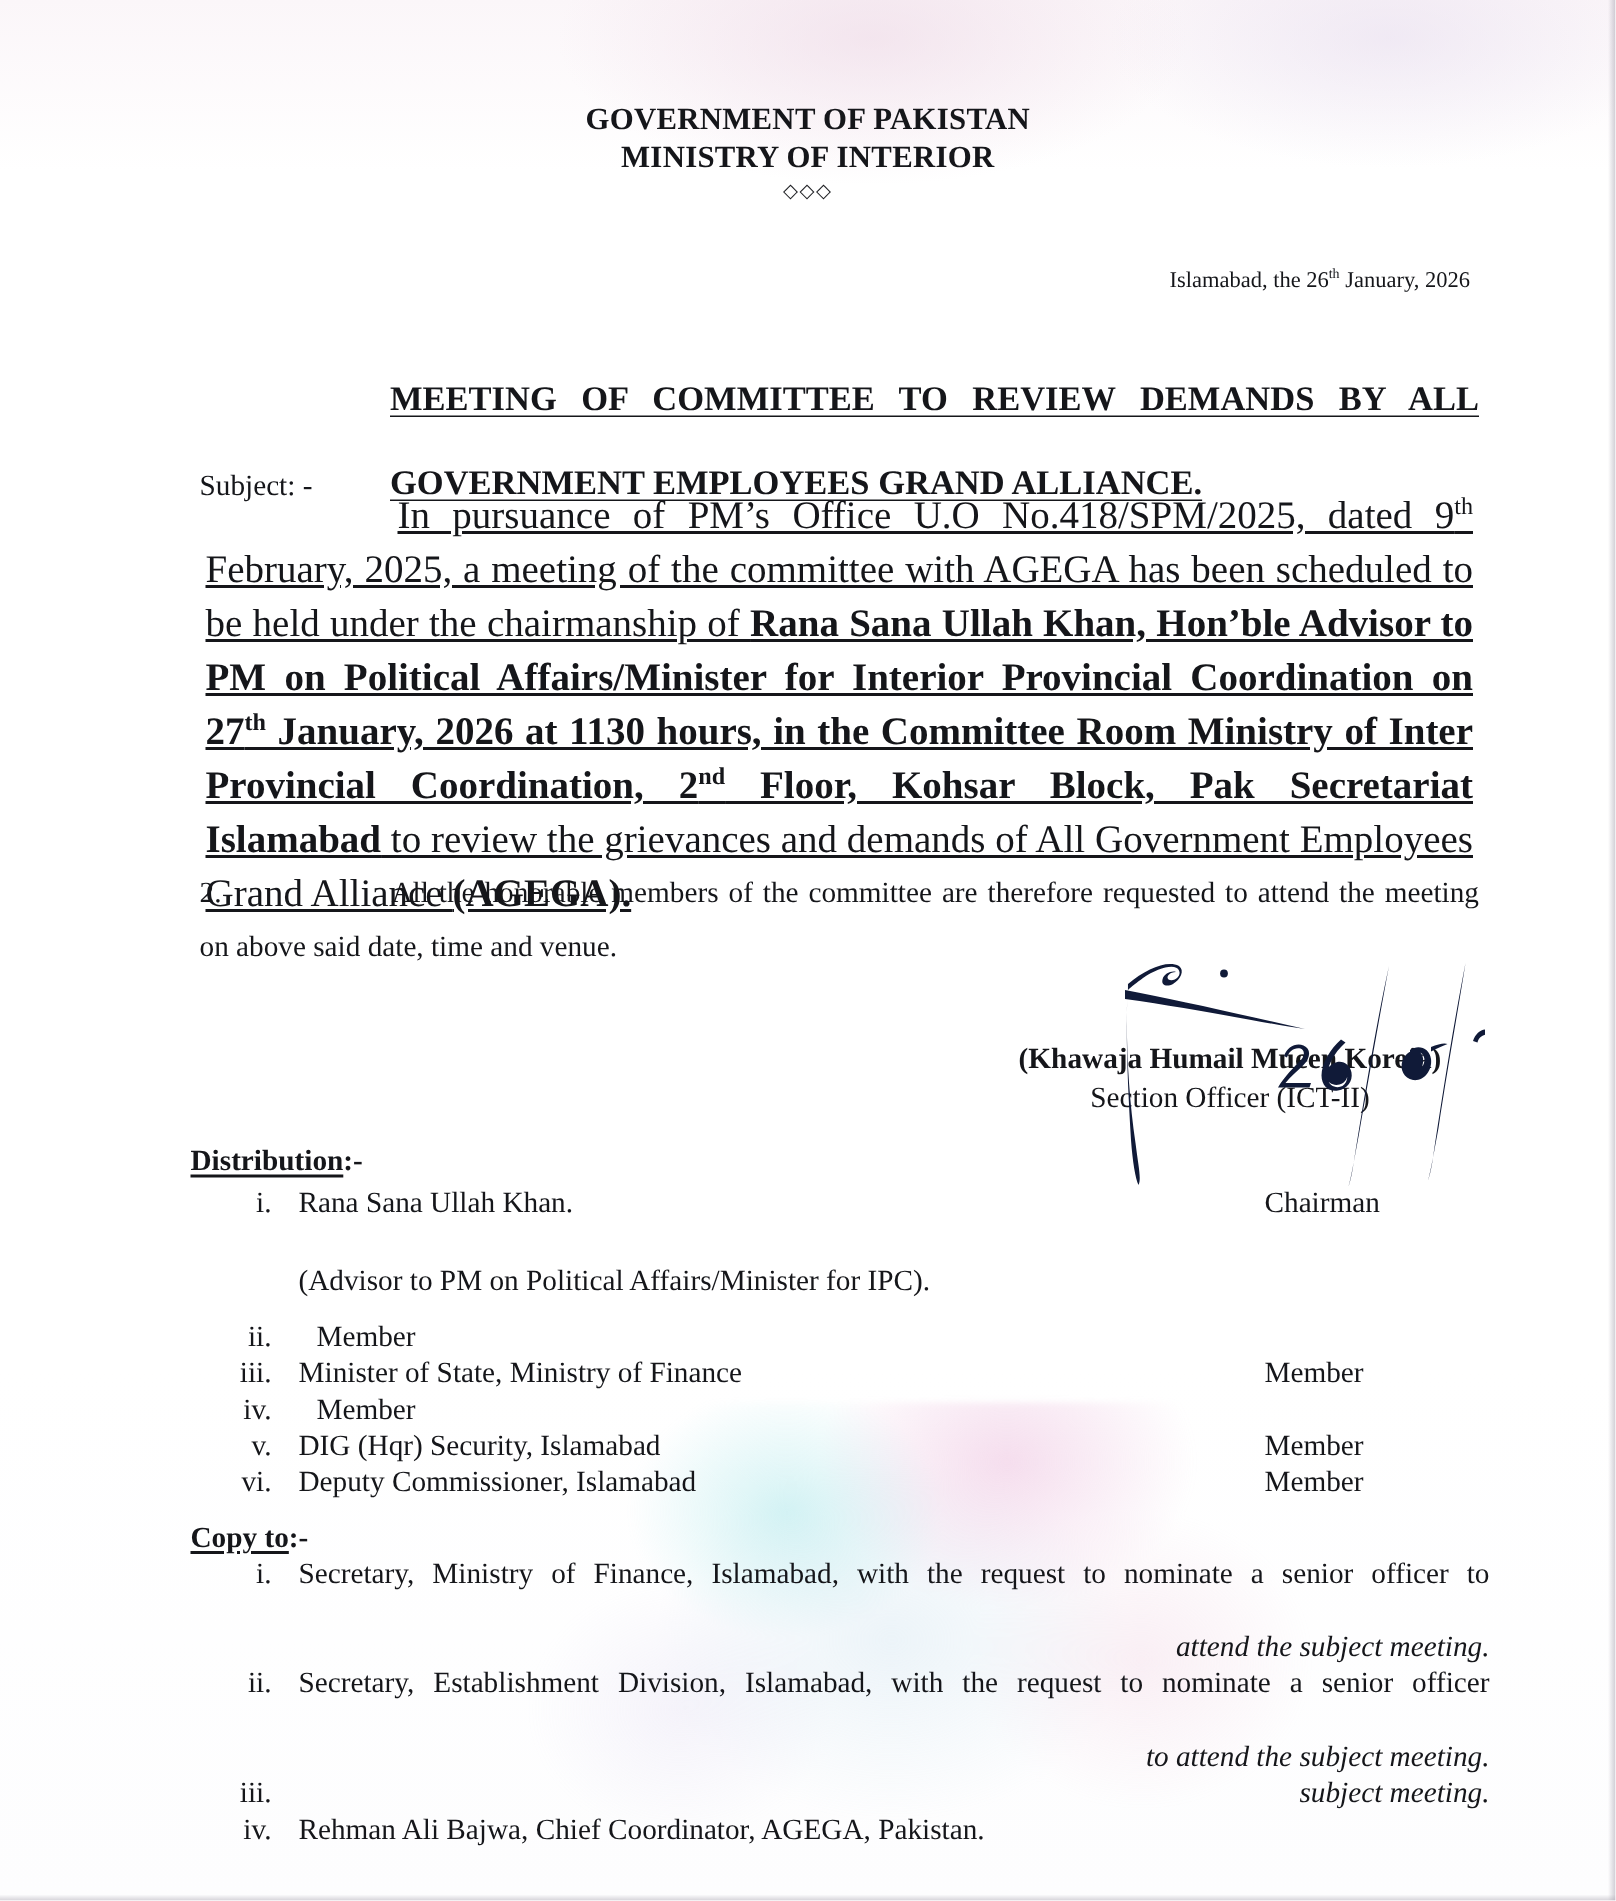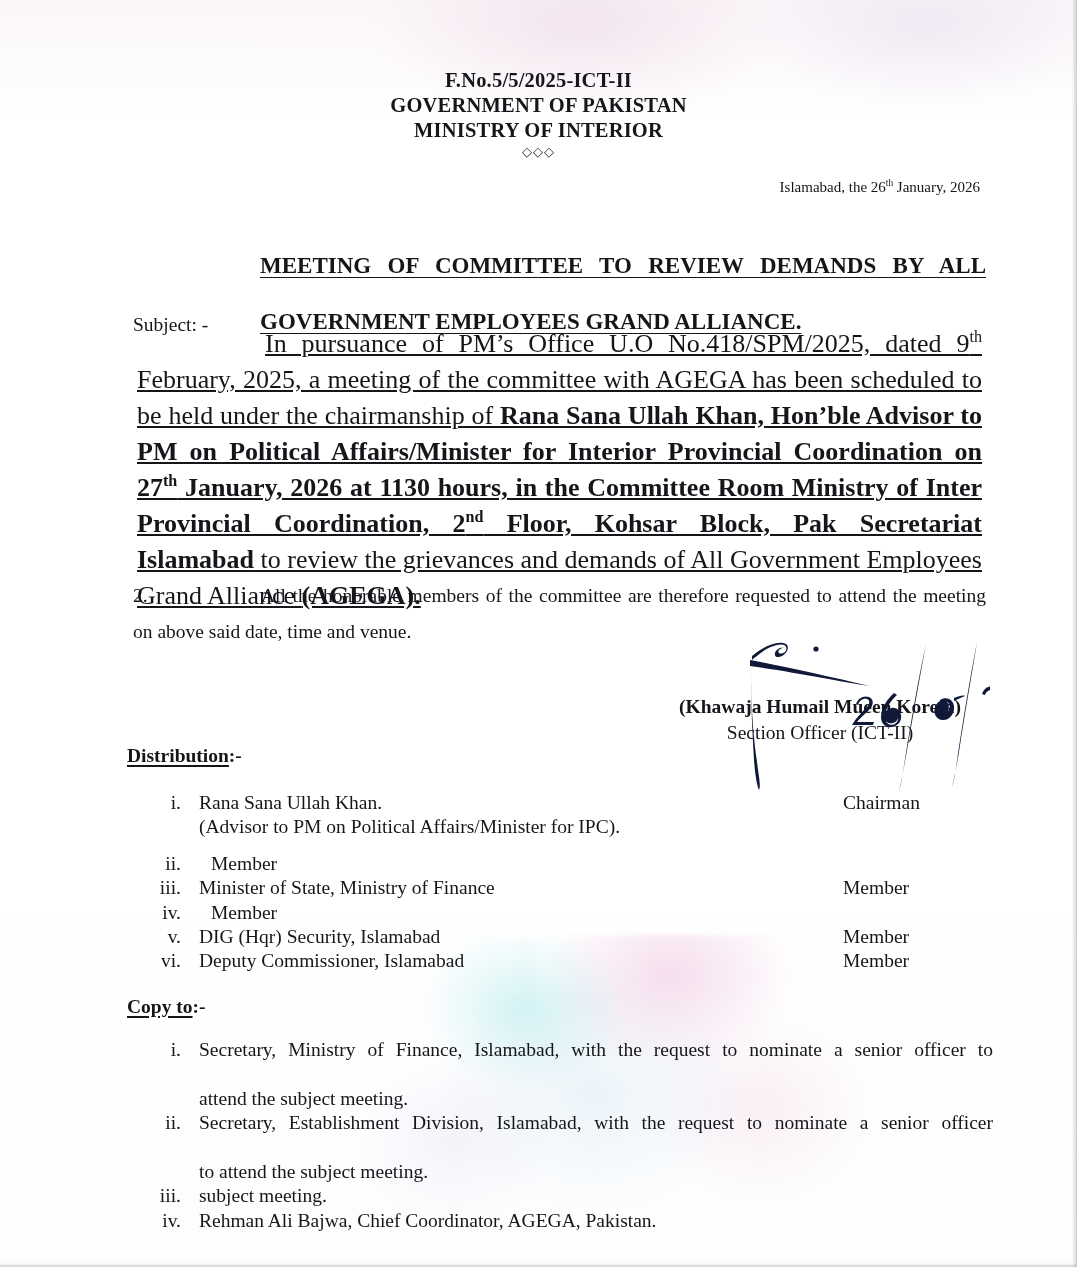--- a/index.html
+++ b/index.html
@@ -190,20 +190,21 @@
     z-index: 4;
     pointer-events: none;
   }
 
   
   .section-head {
     position: absolute;
     font-size: 19.5px;
     font-weight: bold;
     left: 127px;
+    margin-top: 19px;
   }
   .section-head .u {
     text-decoration: underline;
     text-underline-offset: 3px;
     text-decoration-thickness: 1.6px;
   }
   .section-head .tail { font-weight: bold; text-decoration: none; }
 
   #distribution-head { top: 745px; }
   #copyto-head { top: 996px; }
@@ -227,21 +228,21 @@
     width: 48px;
     text-align: right;
     padding-right: 18px;
     box-sizing: content-box;
     white-space: nowrap;
   }
   .li .content {
     flex: 1 1 auto;
     min-width: 0;
   }
-  .li .content .l2 { display: block; }
+  .li .content .l2 { display: block; margin-top: 28px; }
   .li .role {
     flex: 0 0 150px;
     width: 150px;
     margin-left: 12px;
     white-space: nowrap;
   }
   .li .role.bold { font-weight: normal; }
 
   #distribution-list .li { margin-bottom: 0; }
   #distribution-list .li.first { margin-bottom: 12px; }
@@ -250,32 +251,31 @@
   #copyto-list .li .content { text-align: justify; }
   #copyto-list .li .content .j {
     display: block;
     text-align: justify;
   }
   #copyto-list .li .content .j::after {
     content: "";
     display: inline-block;
     width: 100%;
   }
-  #copyto-list .li .content .last { display: block; text-align: left; }
+  #copyto-list .li .content .last { display: block; text-align: right; font-style: italic; }
 </style>
 </head>
 <body>
 
 <div class="paper"></div>
 <div class="watermark"></div>
 
 <div class="page">
 
   <div class="letterhead">
-    <div class="line">F.No.5/5/2025-ICT-II</div>
     <div class="line">GOVERNMENT OF PAKISTAN</div>
     <div class="line">MINISTRY OF INTERIOR</div>
     <div class="ornament">◇◇◇</div>
   </div>
 
   <div class="dateline"><span>Islamabad, the 26</span><sup>th</sup><span> January, 2026</span></div>
 
   <div class="subject-row">
     <div class="subject-label">Subject: -</div>
     <div class="subject-text">

